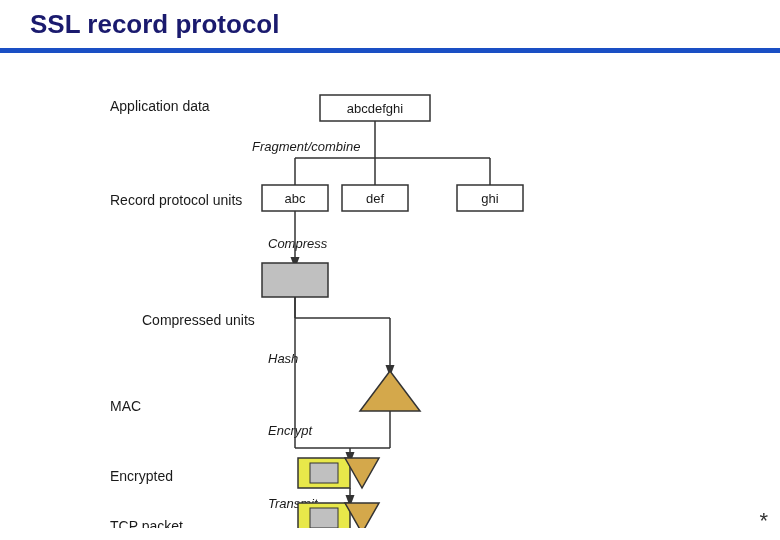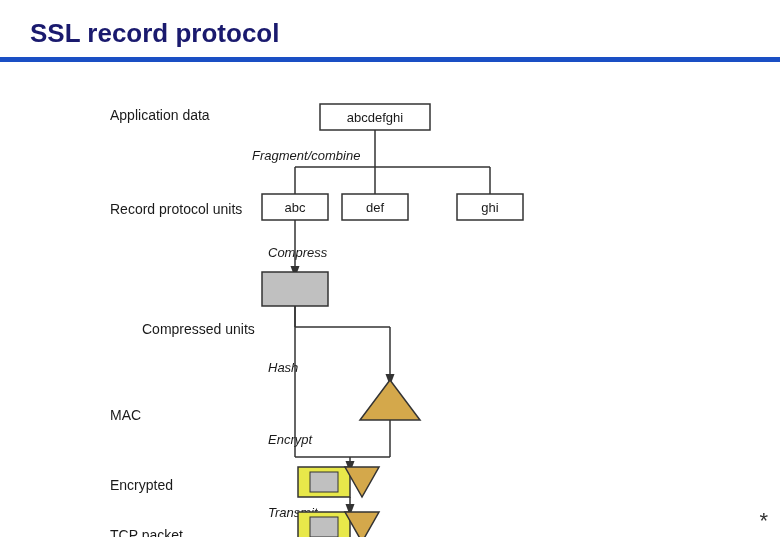--- a/index.html
+++ b/index.html
@@ -9,21 +9,21 @@
       background: #ffffff;
       font-family: Arial, sans-serif;
       overflow: hidden;
       position: relative;
     }
 
     .title {
       font-size: 26px;
       font-weight: bold;
       color: #1a1a6e;
-      padding: 18px 30px 8px 30px;
+      padding: 9px 30px 8px 30px;
     }
 
     .blue-bar {
       height: 5px;
       background: #1a4fc4;
       margin: 0 0 0 0;
     }
 
     .content {
       position: relative;

